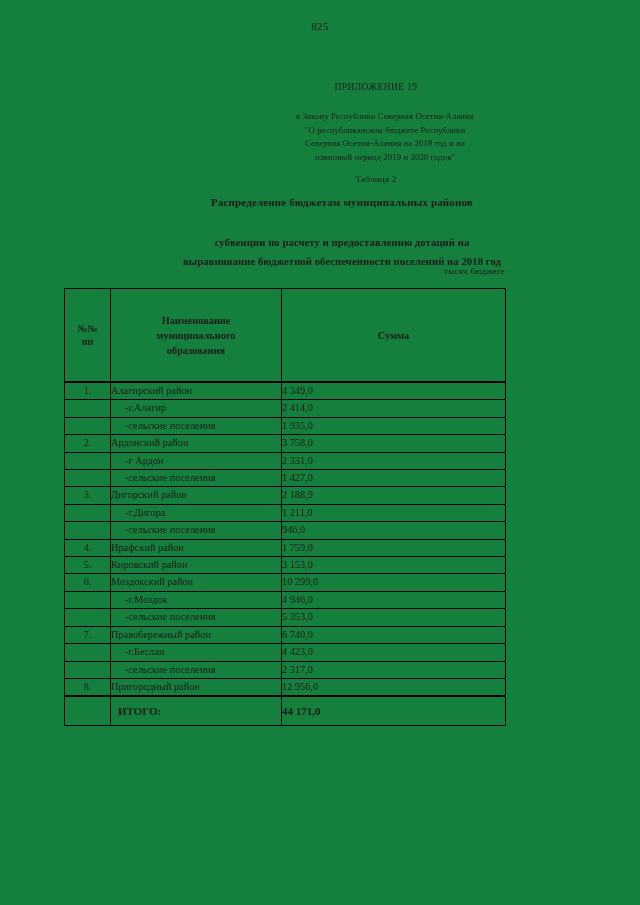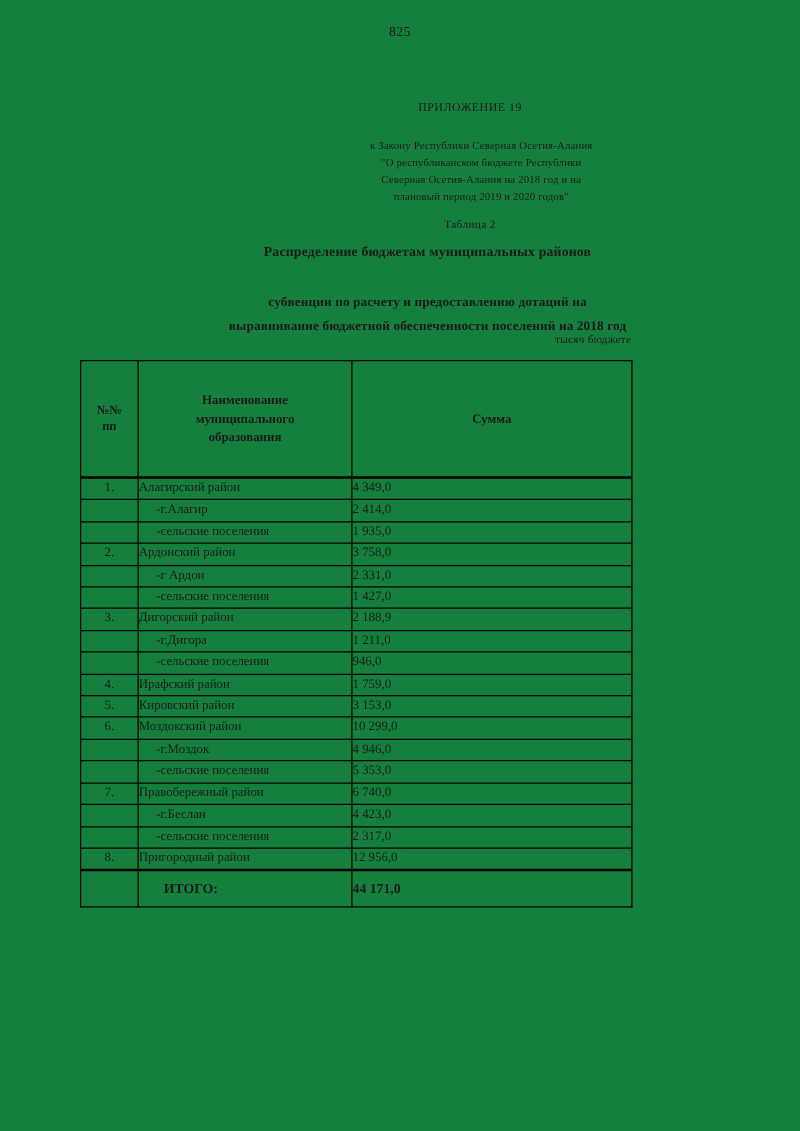--- a/index.html
+++ b/index.html
@@ -153,21 +153,21 @@
     white-space: nowrap;
   }
 
   tr.total-row td {
     height: 28px;
     line-height: 28px;
     font-weight: bold;
     font-size: 11px;
     border-top-width: 2px;
   }
-  tr.total-row td.cell-name { padding-left: 20px; }
+  tr.total-row td.cell-name { padding-left: 7px; }
   tr.total-row td.cell-sum  { padding-right: 5px; }
 
   tr.first-body-row td { border-top-width: 1px; }
 </style>
 </head>
 <body>
 
 <div class="page">
 
   <div class="page-number">825</div>

